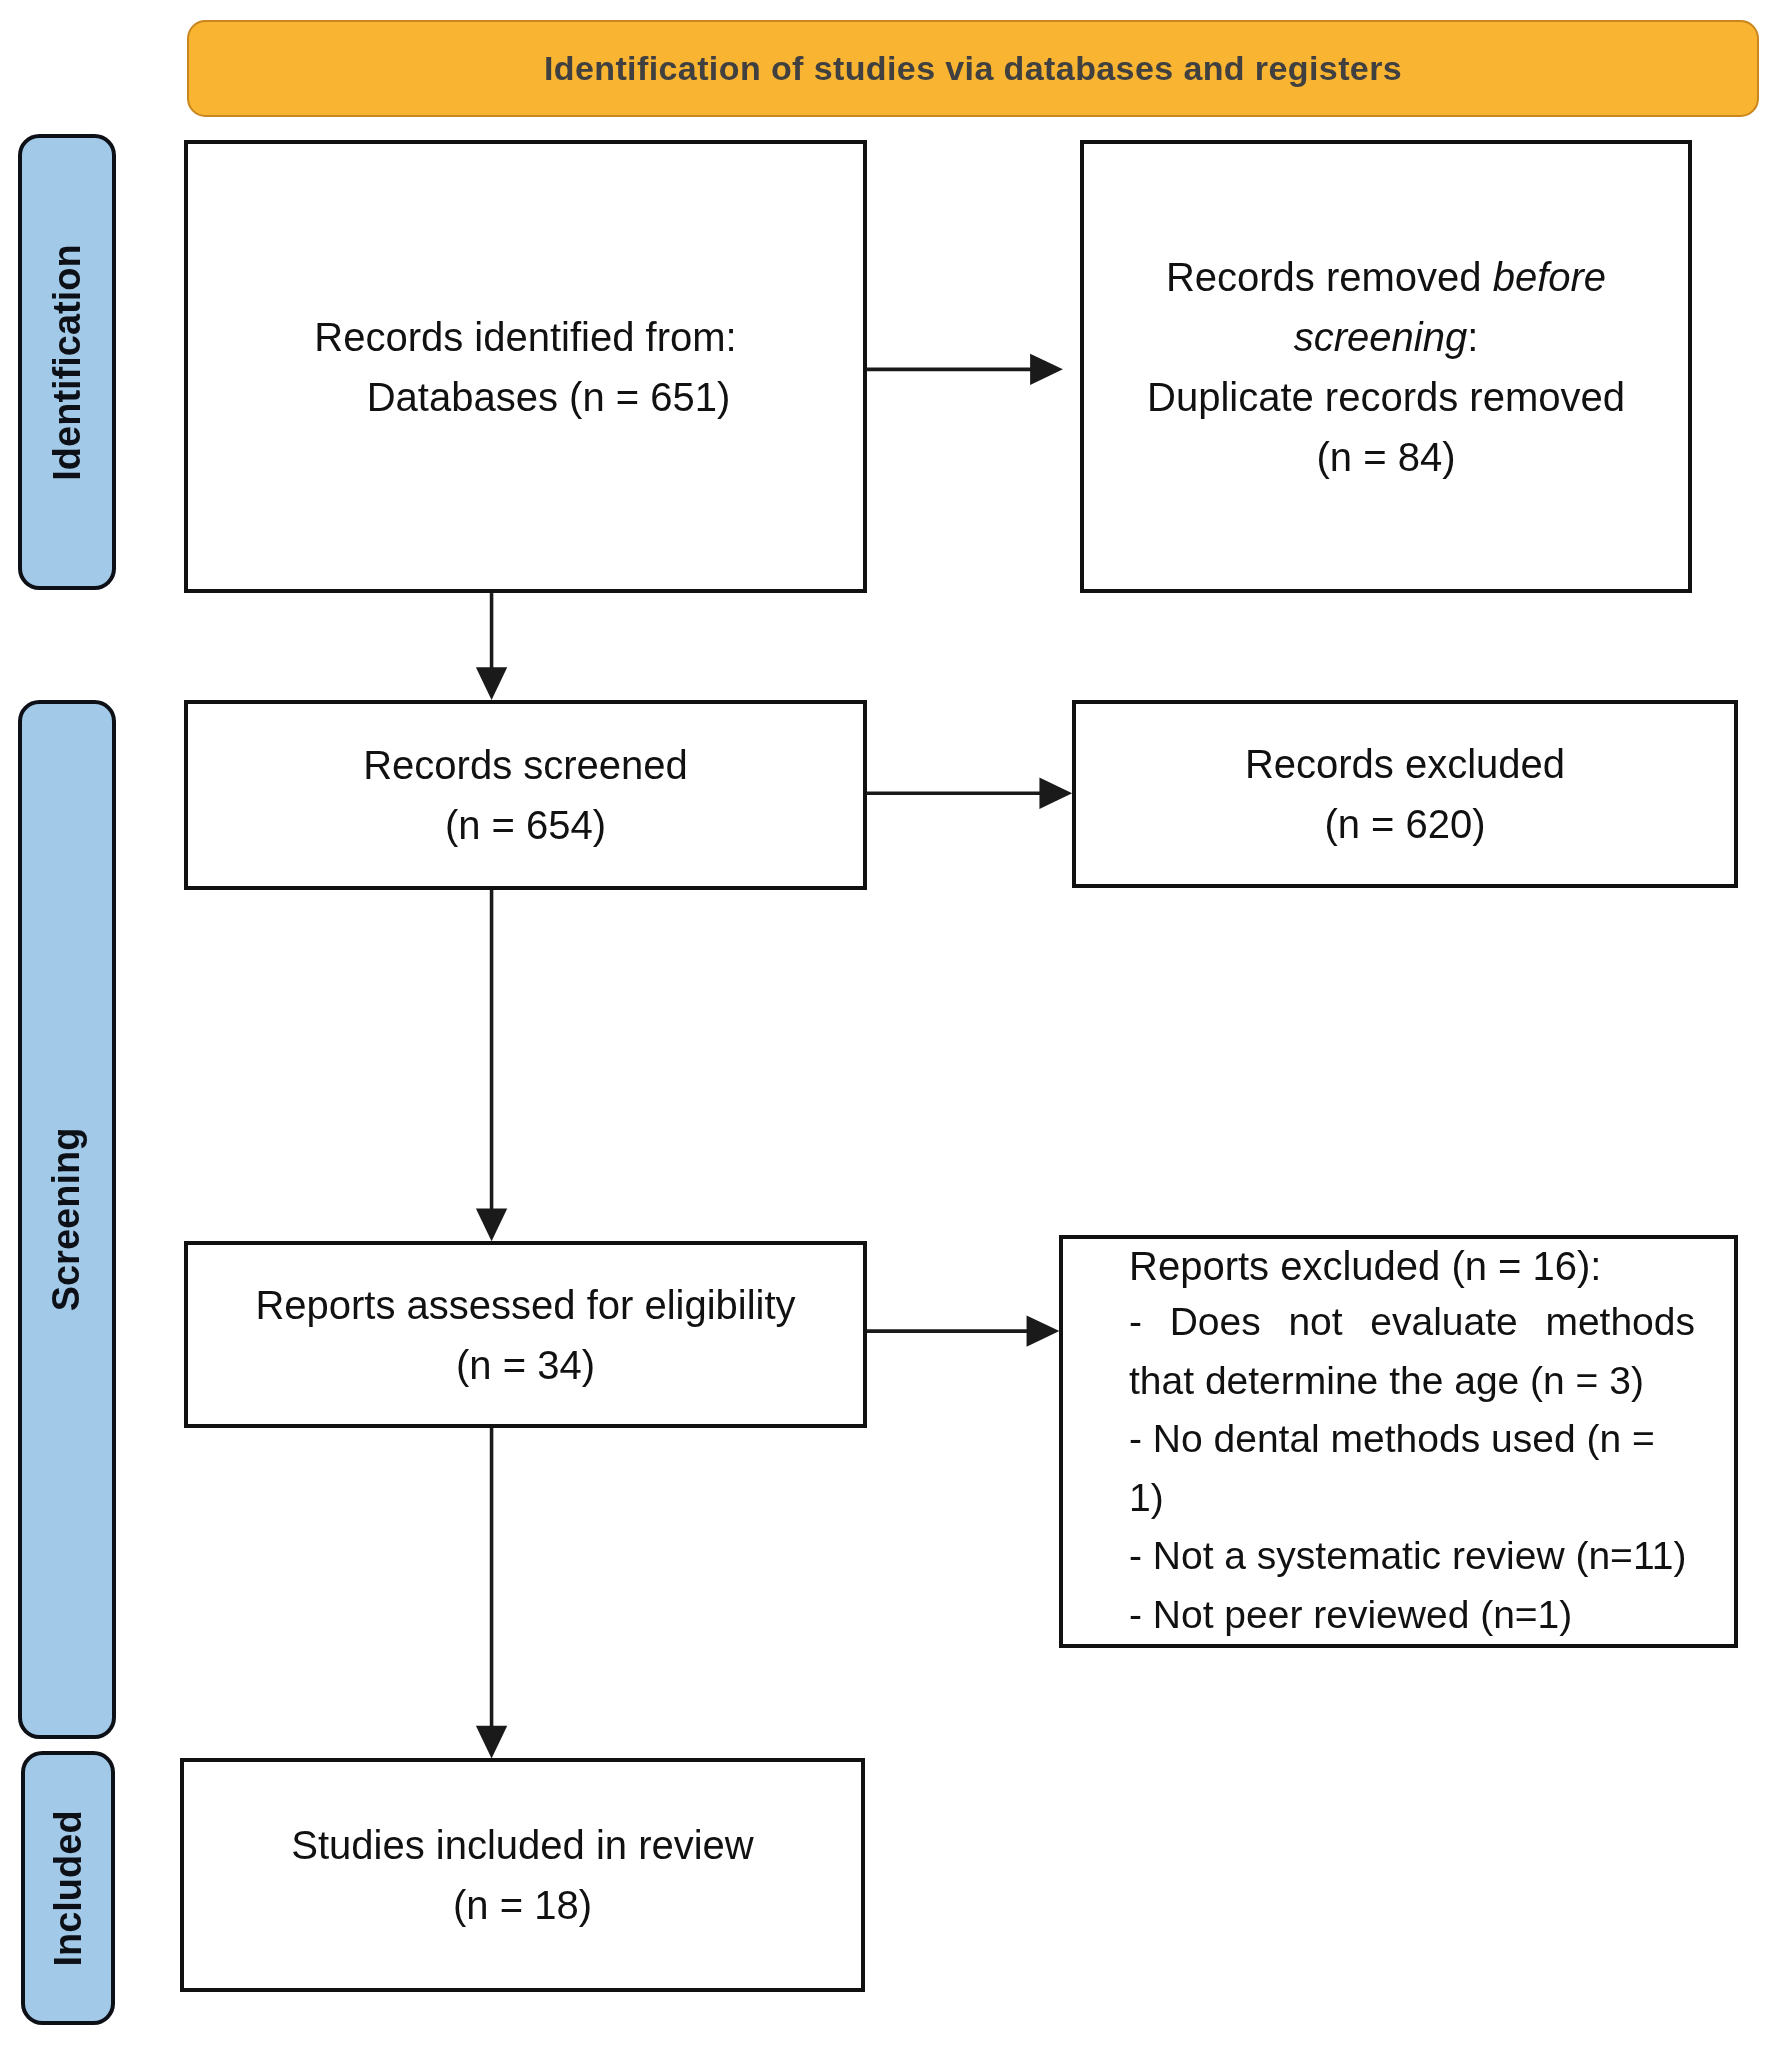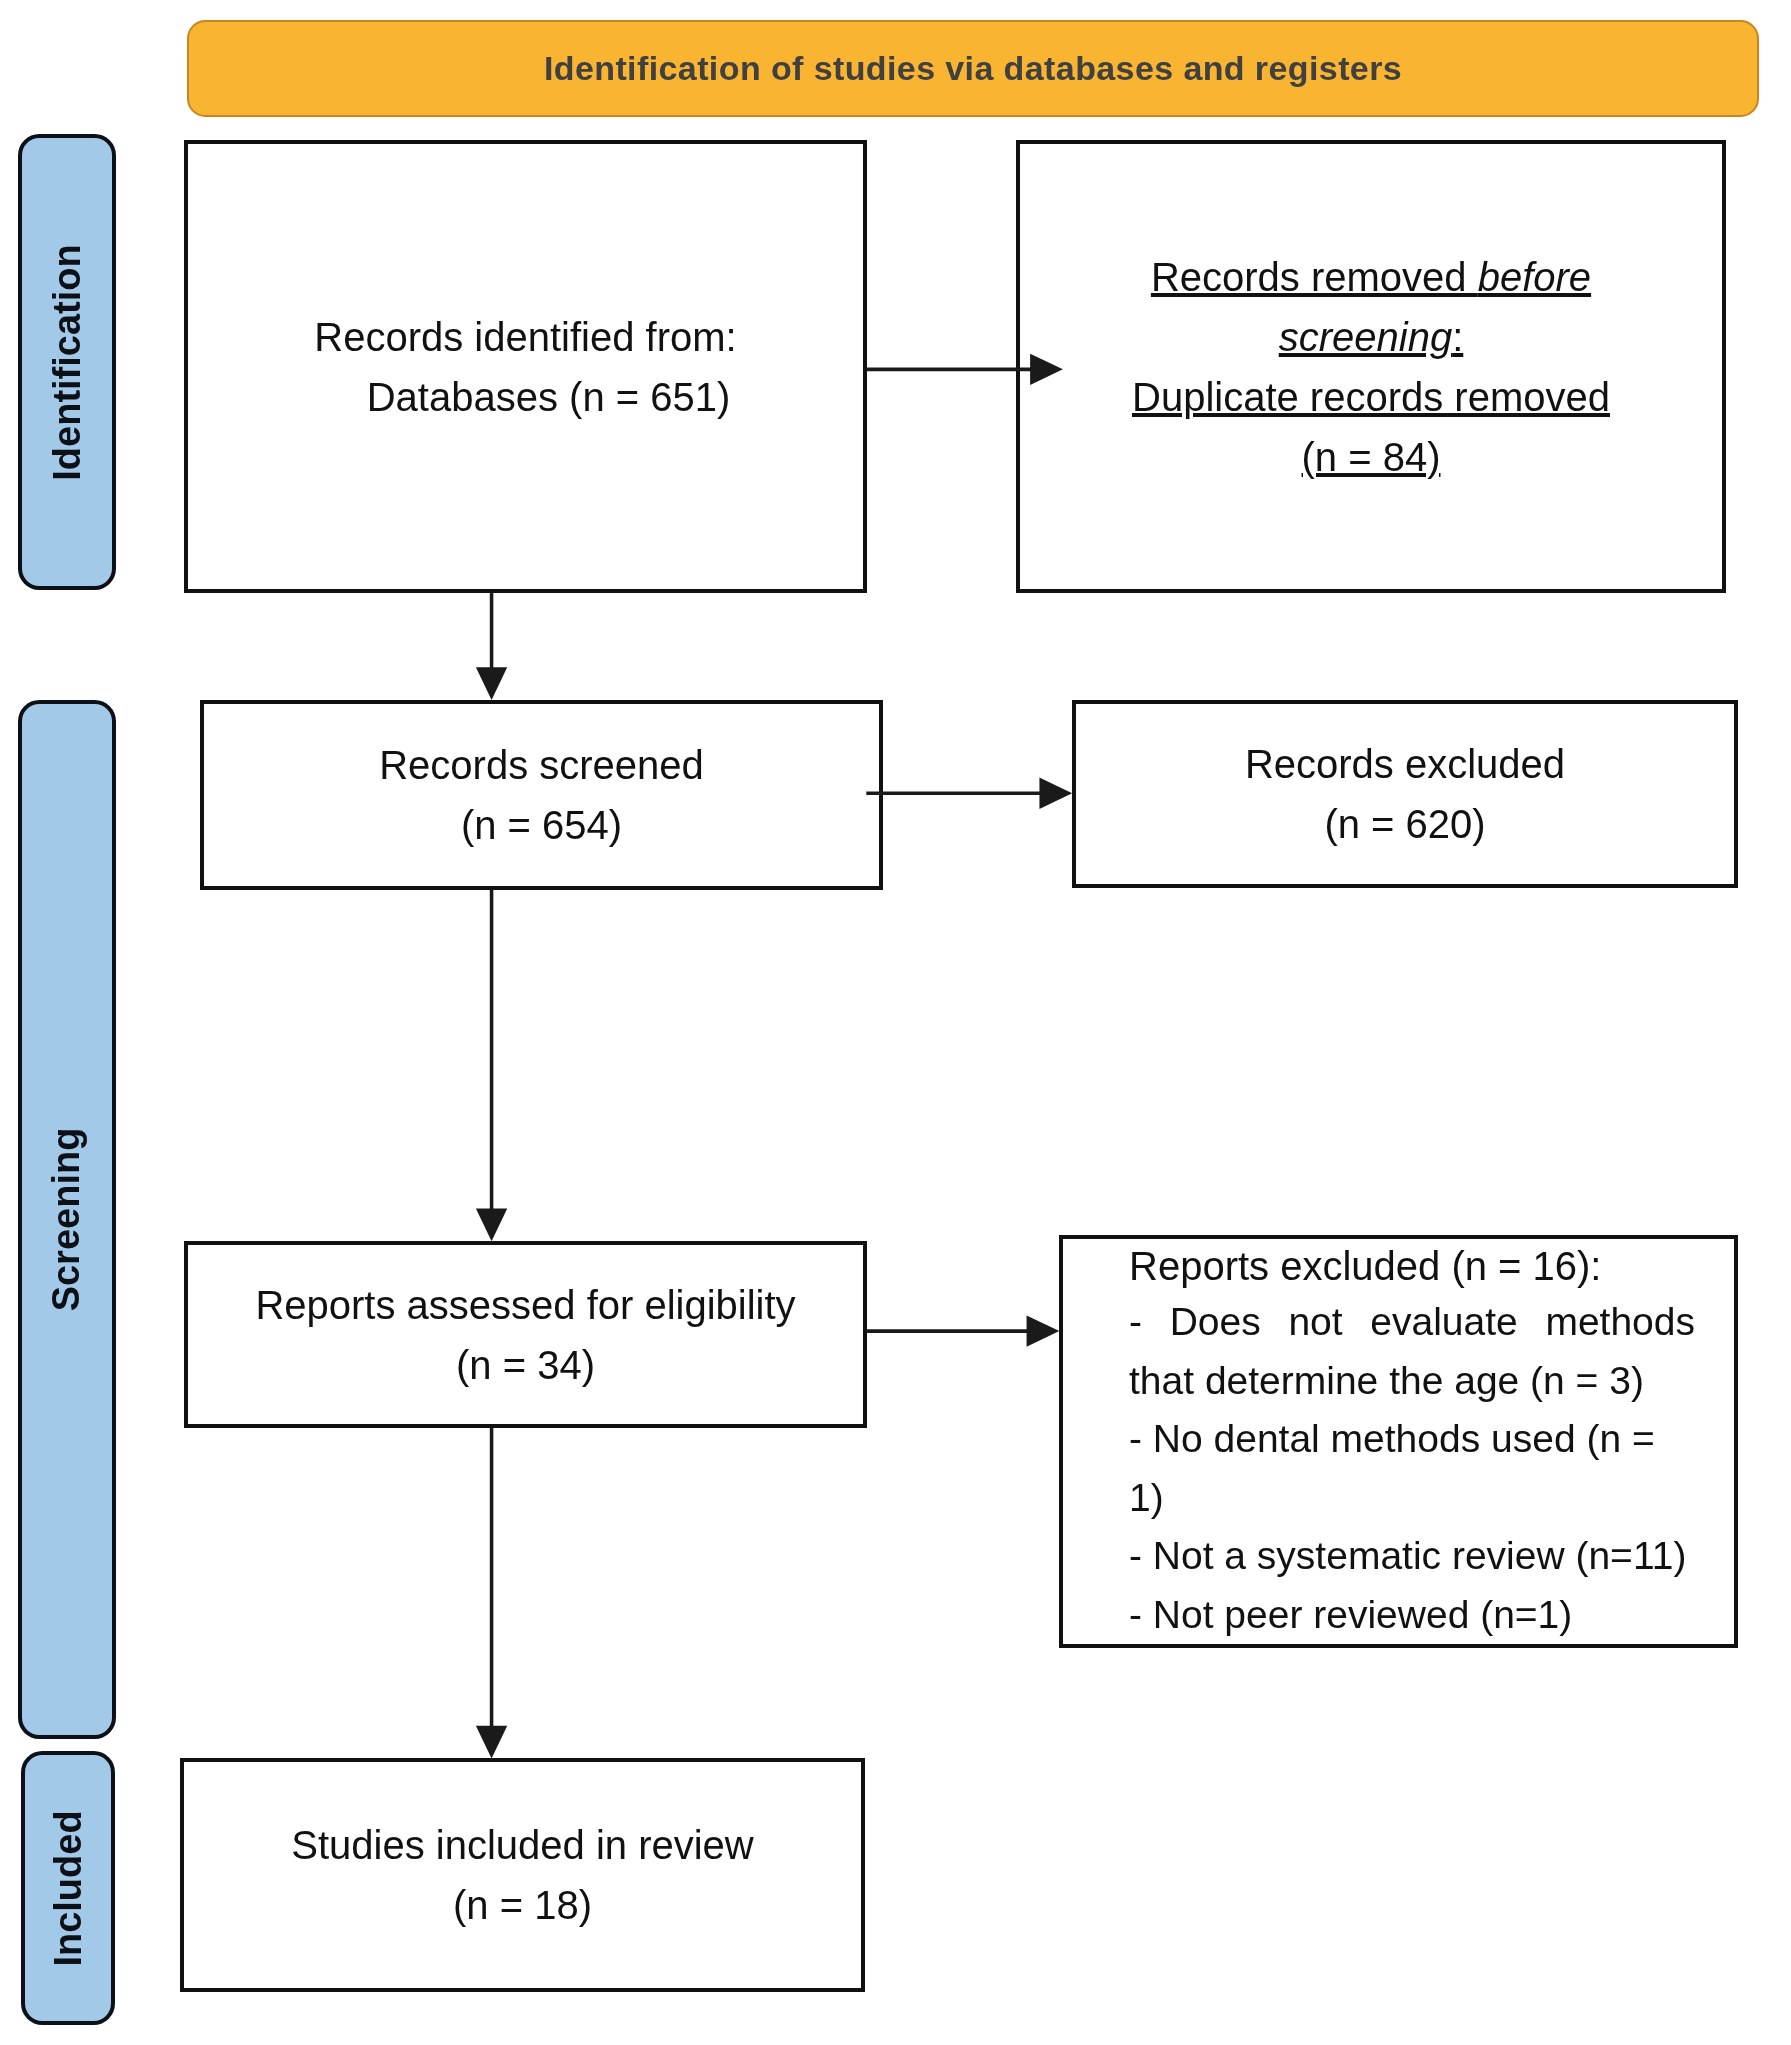--- a/index.html
+++ b/index.html
@@ -30,22 +30,22 @@
   .stage-identification{left:18px; top:134px; width:98px; height:456px;}
   .stage-screening{left:18px; top:700px; width:98px; height:1039px;}
   .stage-included{left:21.4px; top:1751px; width:94px; height:274px;}
 
   .flowbox{
     position:absolute; background:#ffffff; border:4.3px solid var(--box-border);
     display:flex; flex-direction:column; align-items:center; justify-content:center;
     font-size:40px; line-height:1.5; text-align:center; color:var(--text);
   }
   .box-identified{left:184px; top:140px; width:683px; height:453px;}
-  .box-removed{left:1016px; top:140px; width:710px; height:453px;text-decoration:underline;}
-  .box-screened{left:184px; top:700px; width:683px; height:190px;margin-left:16px;}
+  .box-removed{left:1080px; top:140px; width:612px; height:453px;}
+  .box-screened{left:184px; top:700px; width:683px; height:190px;}
   .box-rec-excluded{left:1072px; top:700px; width:666px; height:188px;}
   .box-assessed{left:184px; top:1241px; width:683px; height:187px;text-align:center;}
   .box-rep-excluded{
     left:1059px; top:1235px; width:679px; height:413px;
     align-items:flex-start; justify-content:center; text-align:left;
     padding:14.2px 39px 14.2px 66px;
   }
   .box-included{left:180px; top:1758px; width:685px; height:234px;}
 
   .indent2{position:relative; left:23px;}

